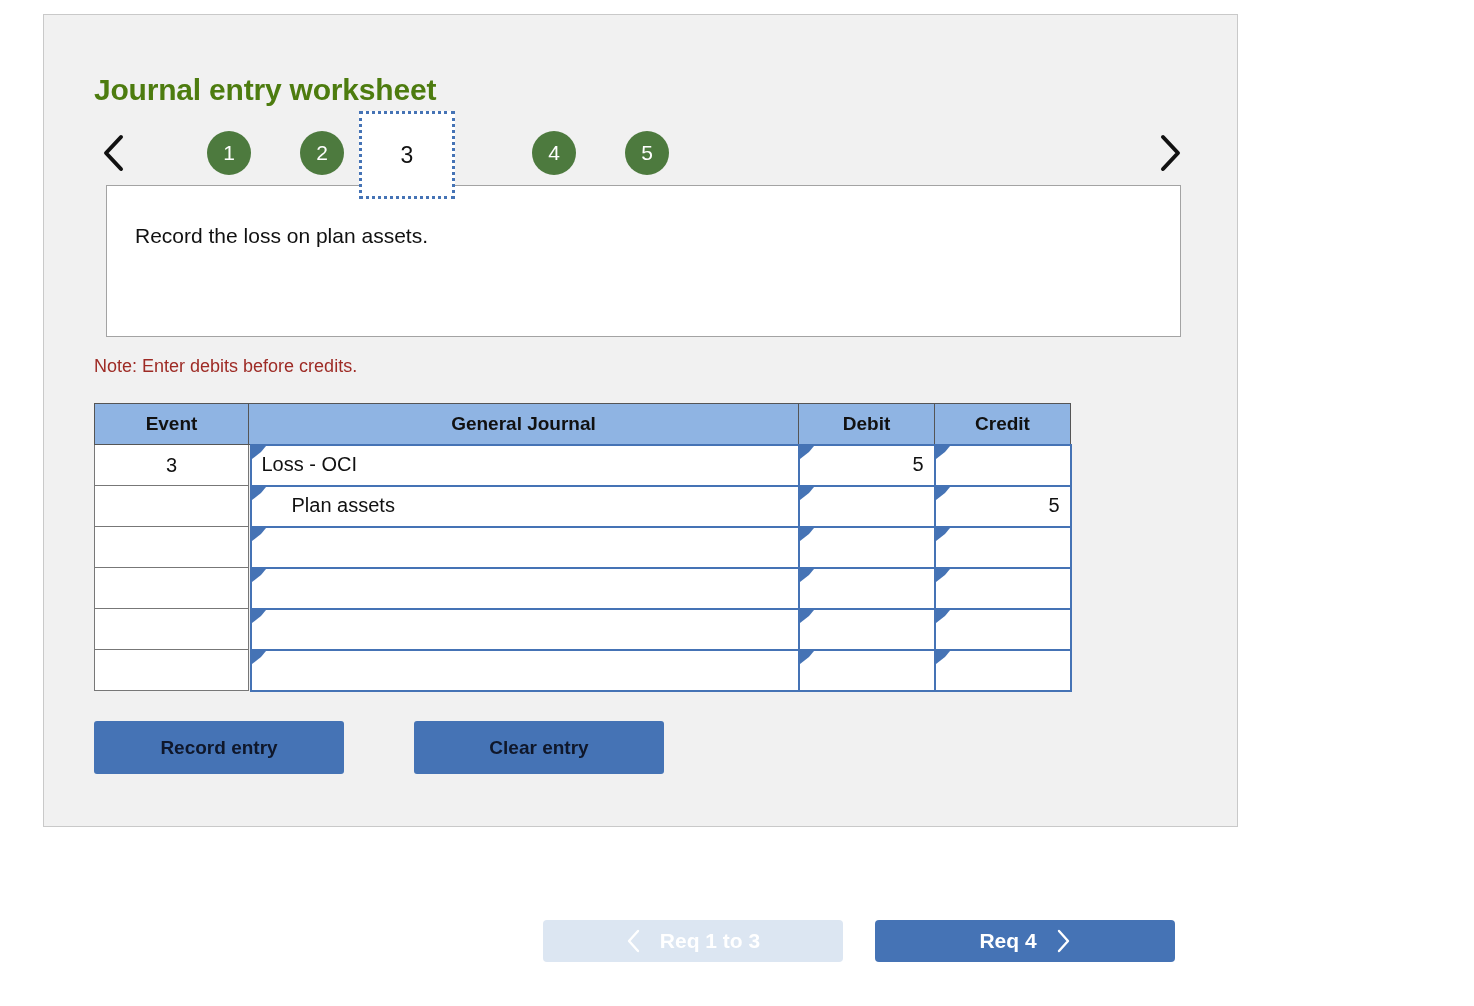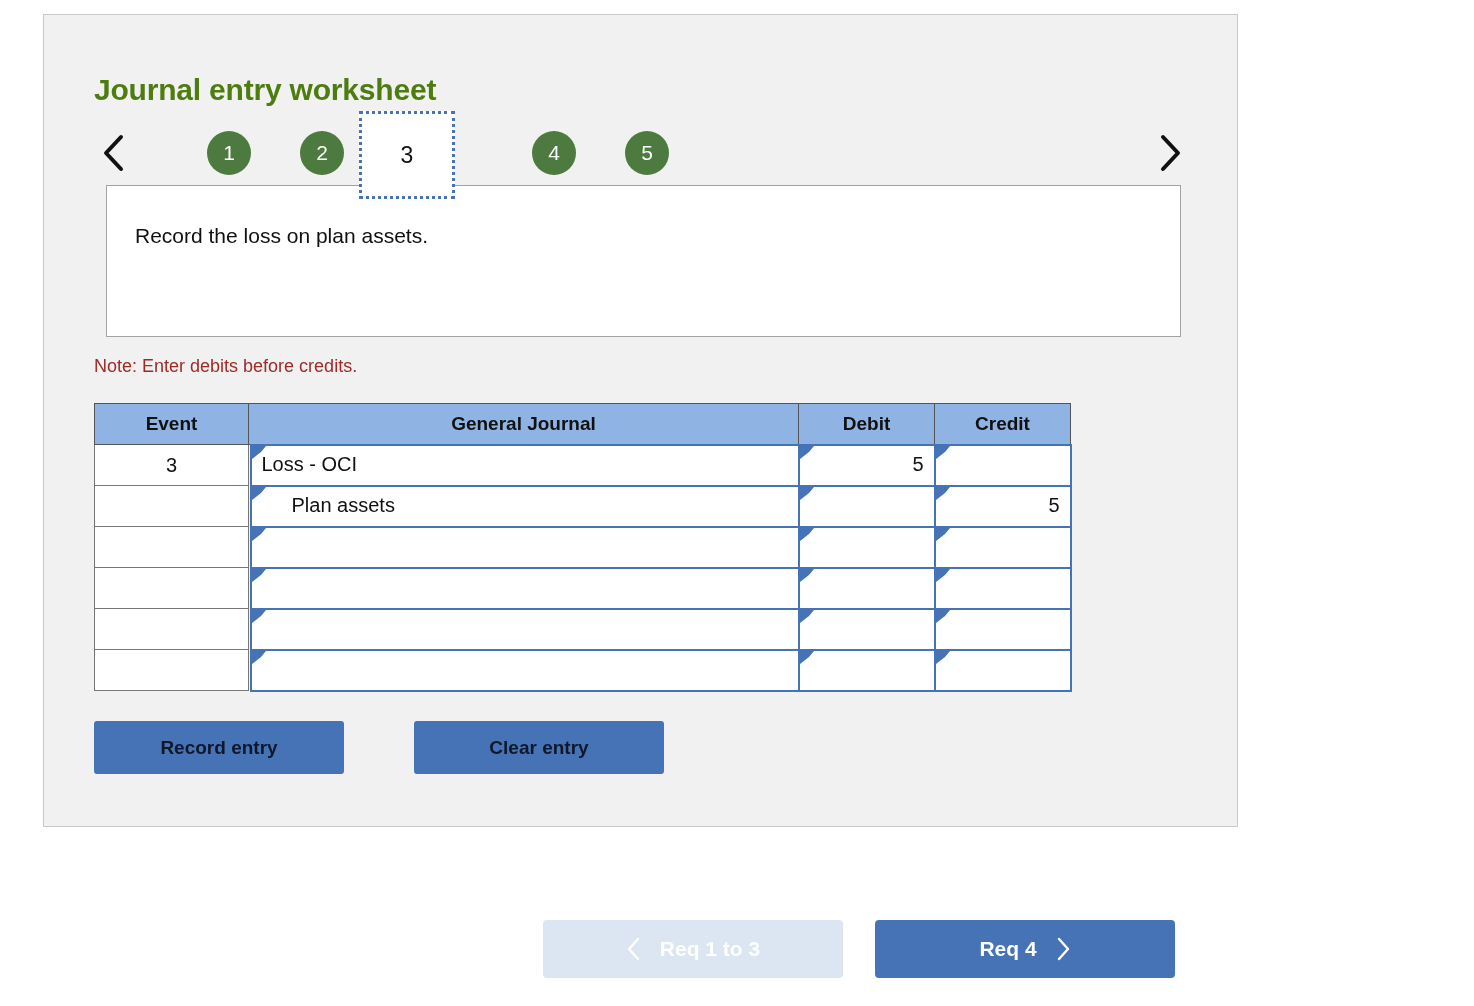--- a/index.html
+++ b/index.html
@@ -179,21 +179,21 @@
   #btn-view   { left: 865px; top: 706px; width: 280px; height: 55px; }
 
   
   #nav {
     position: absolute;
     left: 0px; top: 920px;
     width: 1474px; height: 62px;
   }
   .navbtn {
     position: absolute;
-    height: 58px;
+    height: 42px;
     border: none;
     border-radius: 4px;
     font-size: 21px;
     font-weight: bold;
     cursor: pointer;
     font-family: "Liberation Sans", sans-serif;
     display: flex; align-items: center; justify-content: center;
     gap: 18px;
   }
   #nav-prev {

